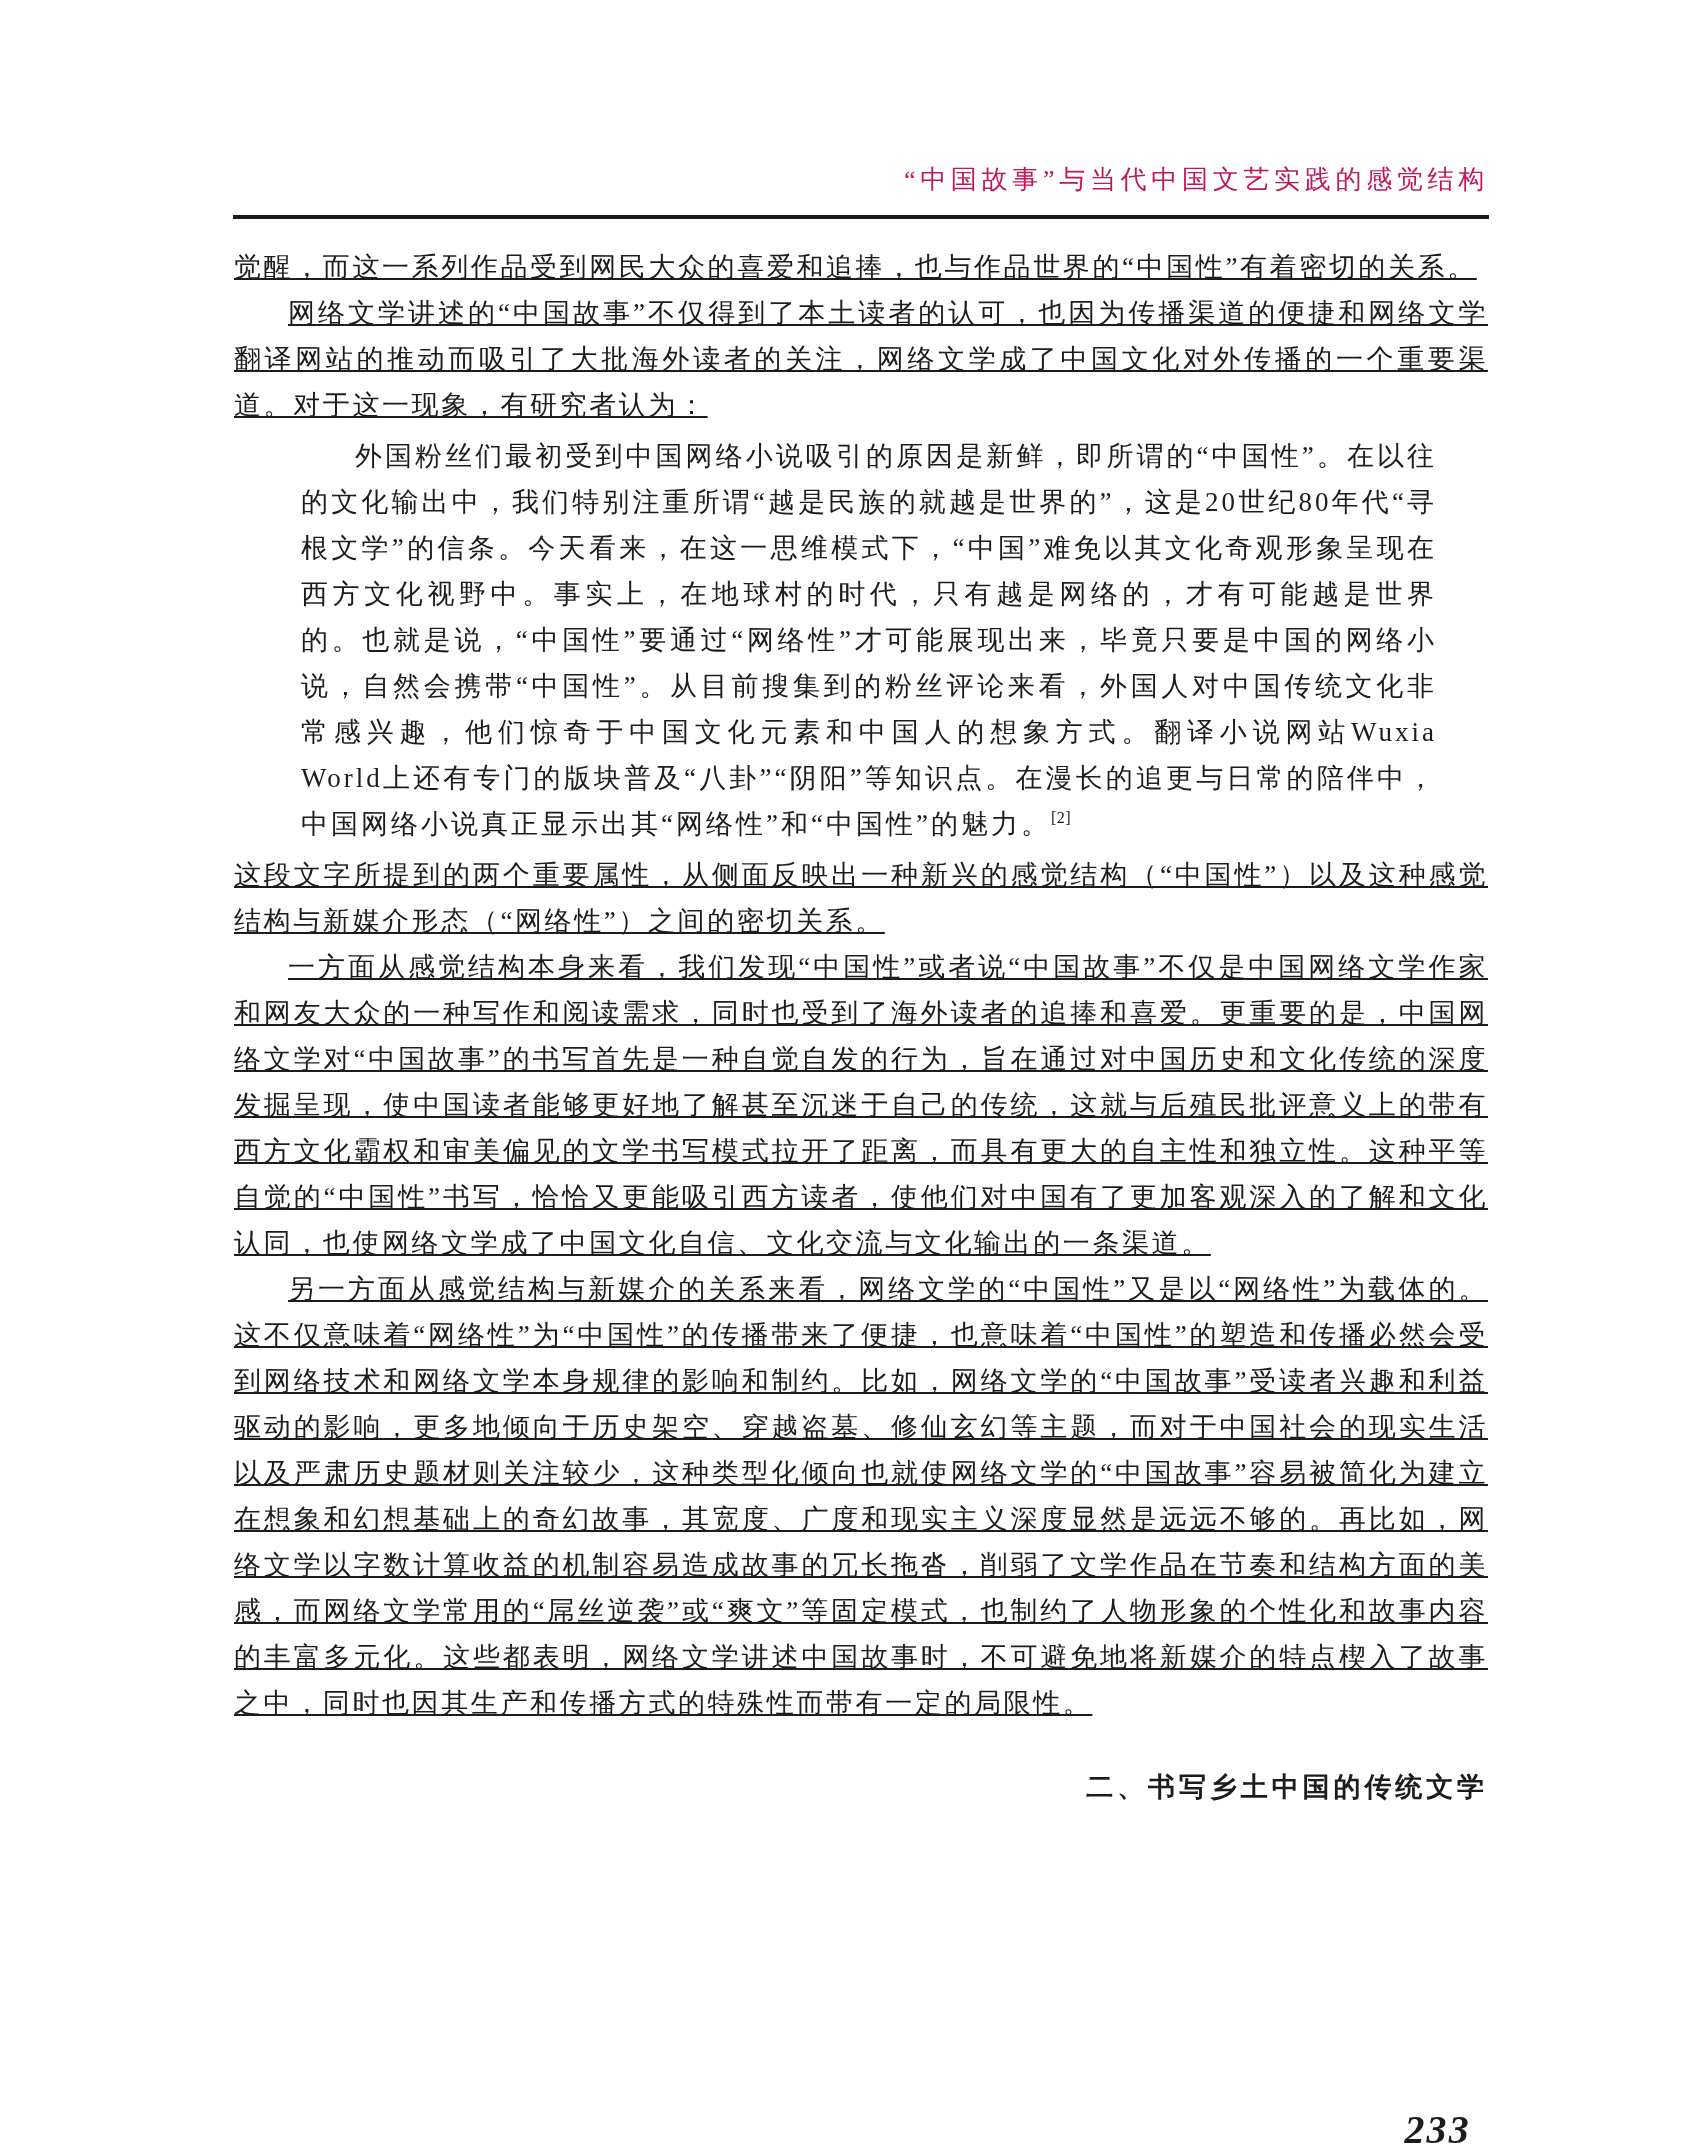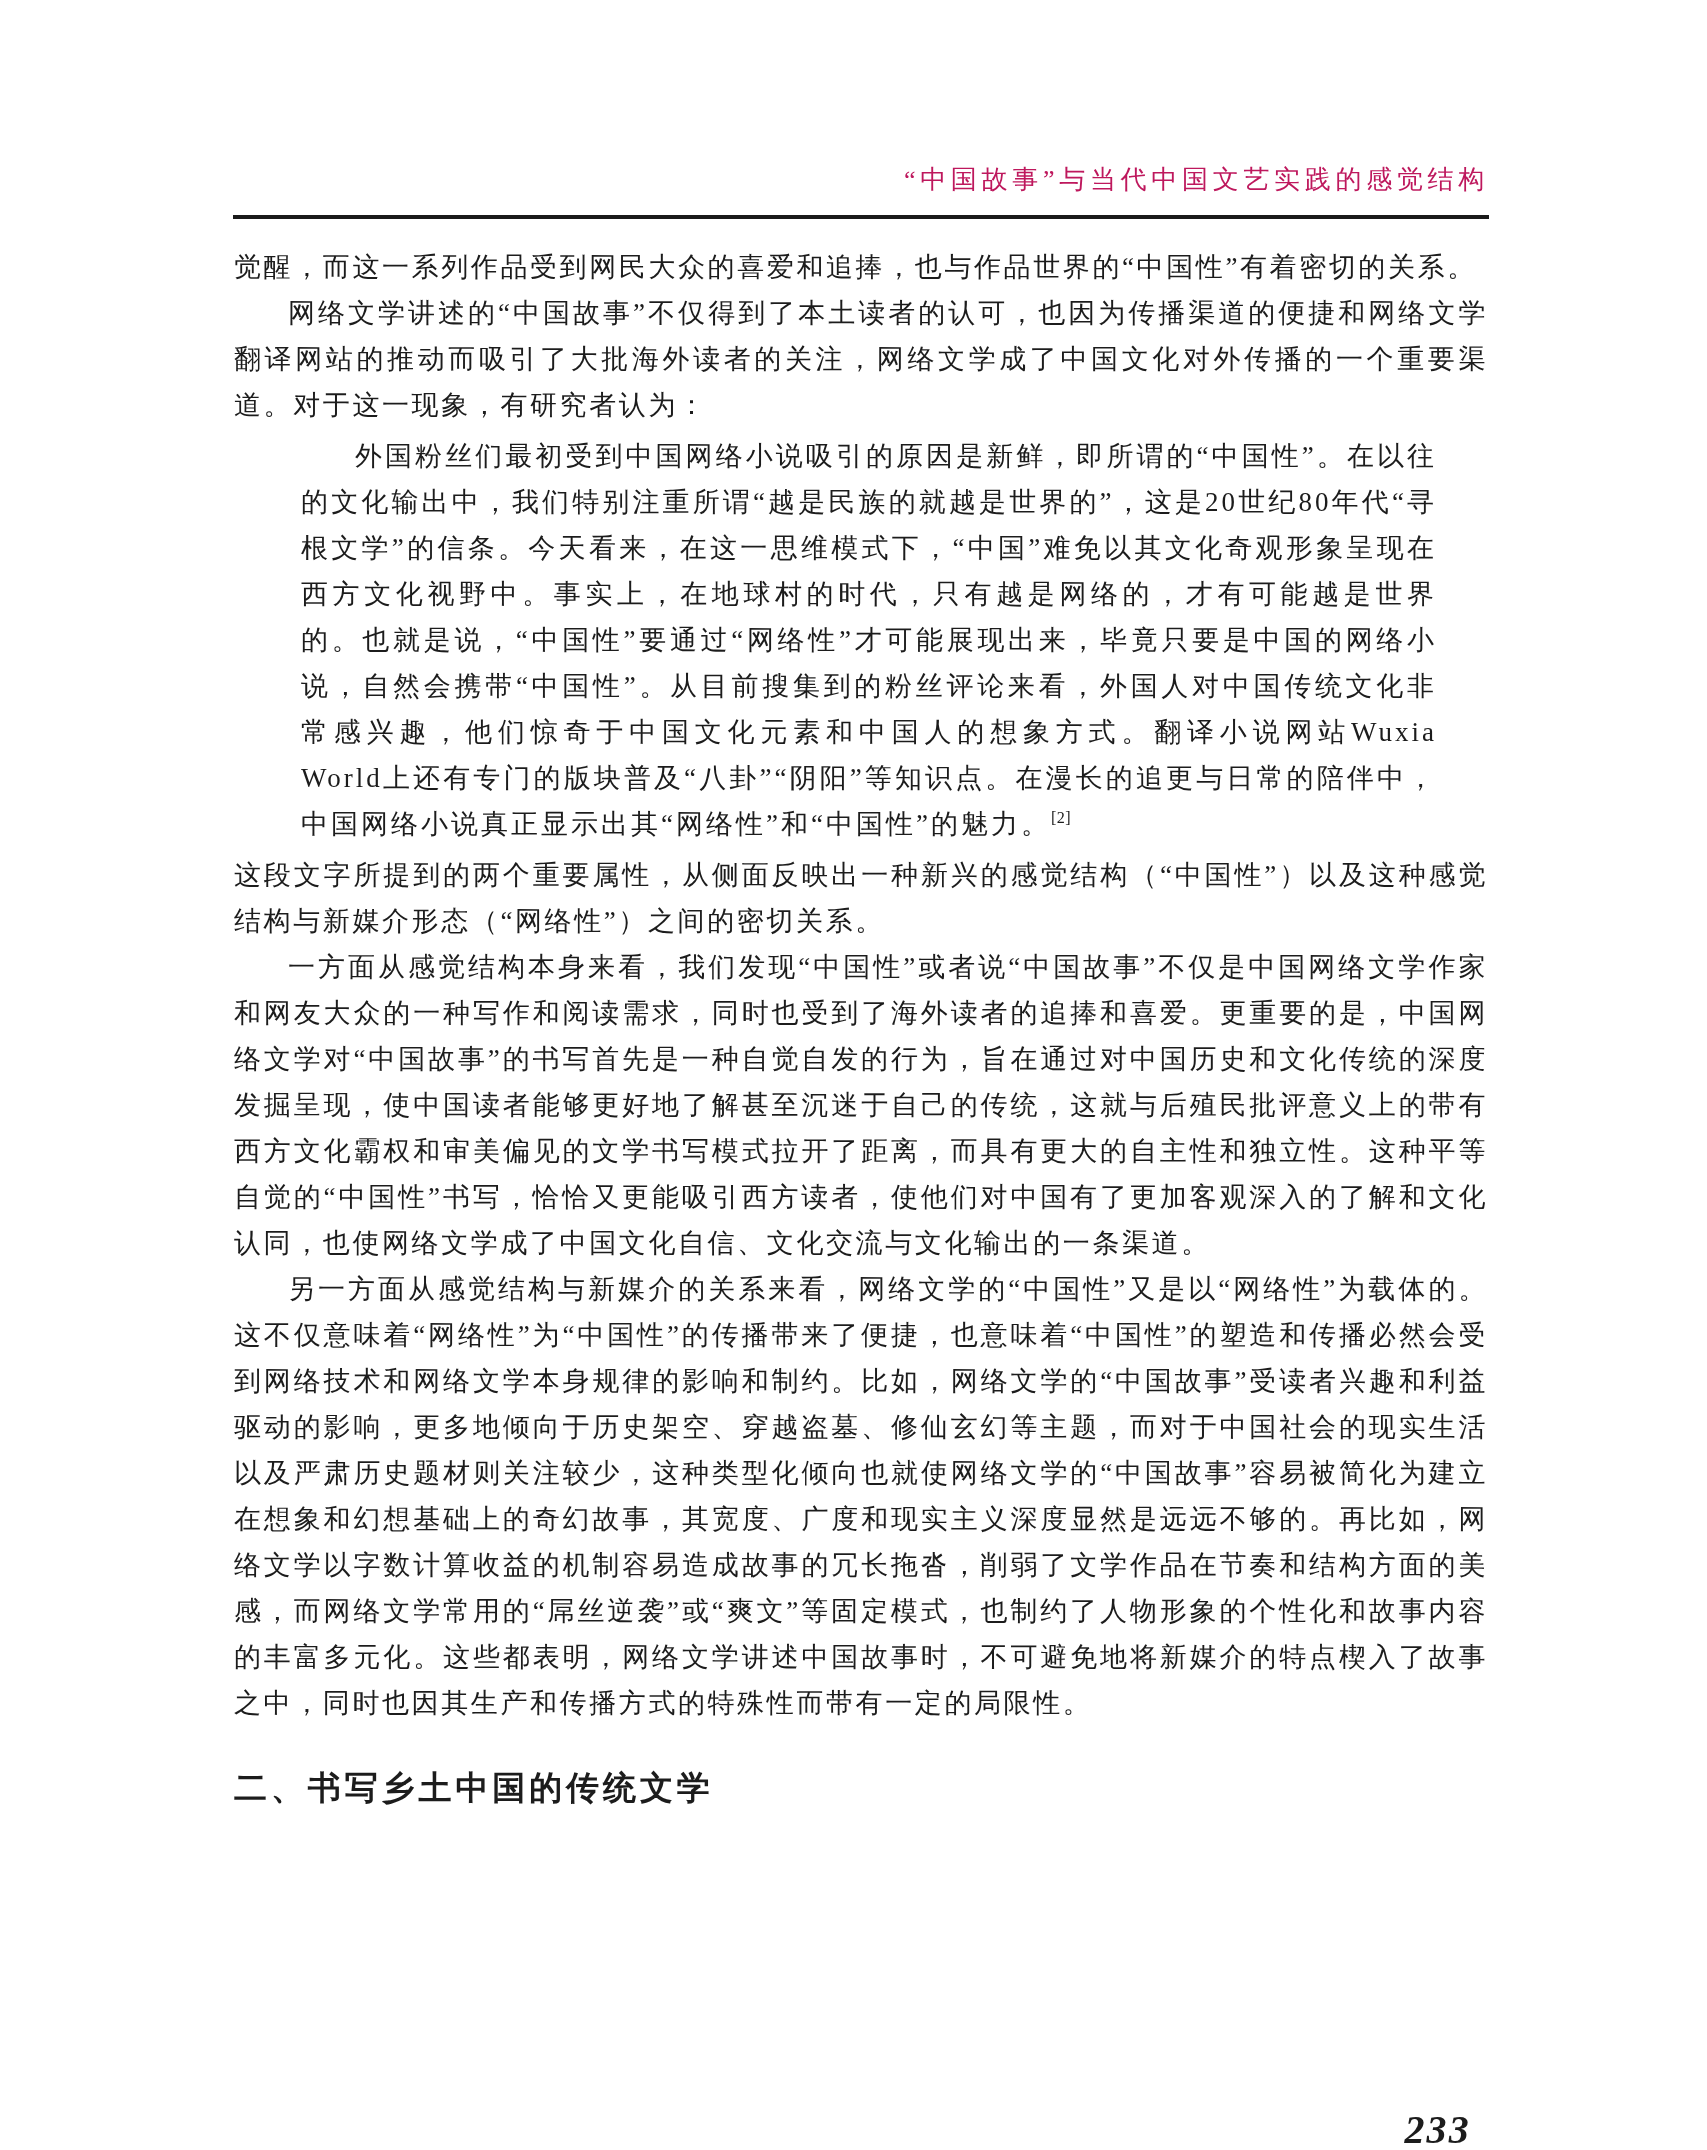--- a/index.html
+++ b/index.html
@@ -33,41 +33,41 @@
     position: absolute;
     left: 234px;
     top: 244px;
     width: 1254px;
     font-size: 27px;
     line-height: 46px;
     letter-spacing: 2.6px;
     text-align: justify;
     text-justify: inter-character;
   }
-  .article p { margin: 0; }
+  .article p { margin: 0; text-decoration: underline; }
   .article p.indent { text-indent: 2em; }
   .article blockquote {
     margin: 5.2px 0;
     padding: 0 51px 0 67px;
     text-indent: 2em;
     letter-spacing: 3px;
   }
   .article sup {
     font-size: 0.6em;
     vertical-align: super;
     letter-spacing: 0.4px;
     line-height: 0;
   }
   .article h2.section {
     margin: 44px 0 57px;
-    text-align: left;
+    text-align: right;
     text-indent: 0;
-    font-family: Liberation Sans, sans-serif;
+    font-family: Liberation Serif, serif;
     font-weight: bold;
-    font-size: 33px;
+    font-size: 27px;
     line-height: 35px;
     letter-spacing: 3.9px;
   }
   .page-number {
     position: absolute;
     top: 2106px;
     right: 236px;
     font-size: 40px;
     font-style: italic;
     font-weight: 600;

